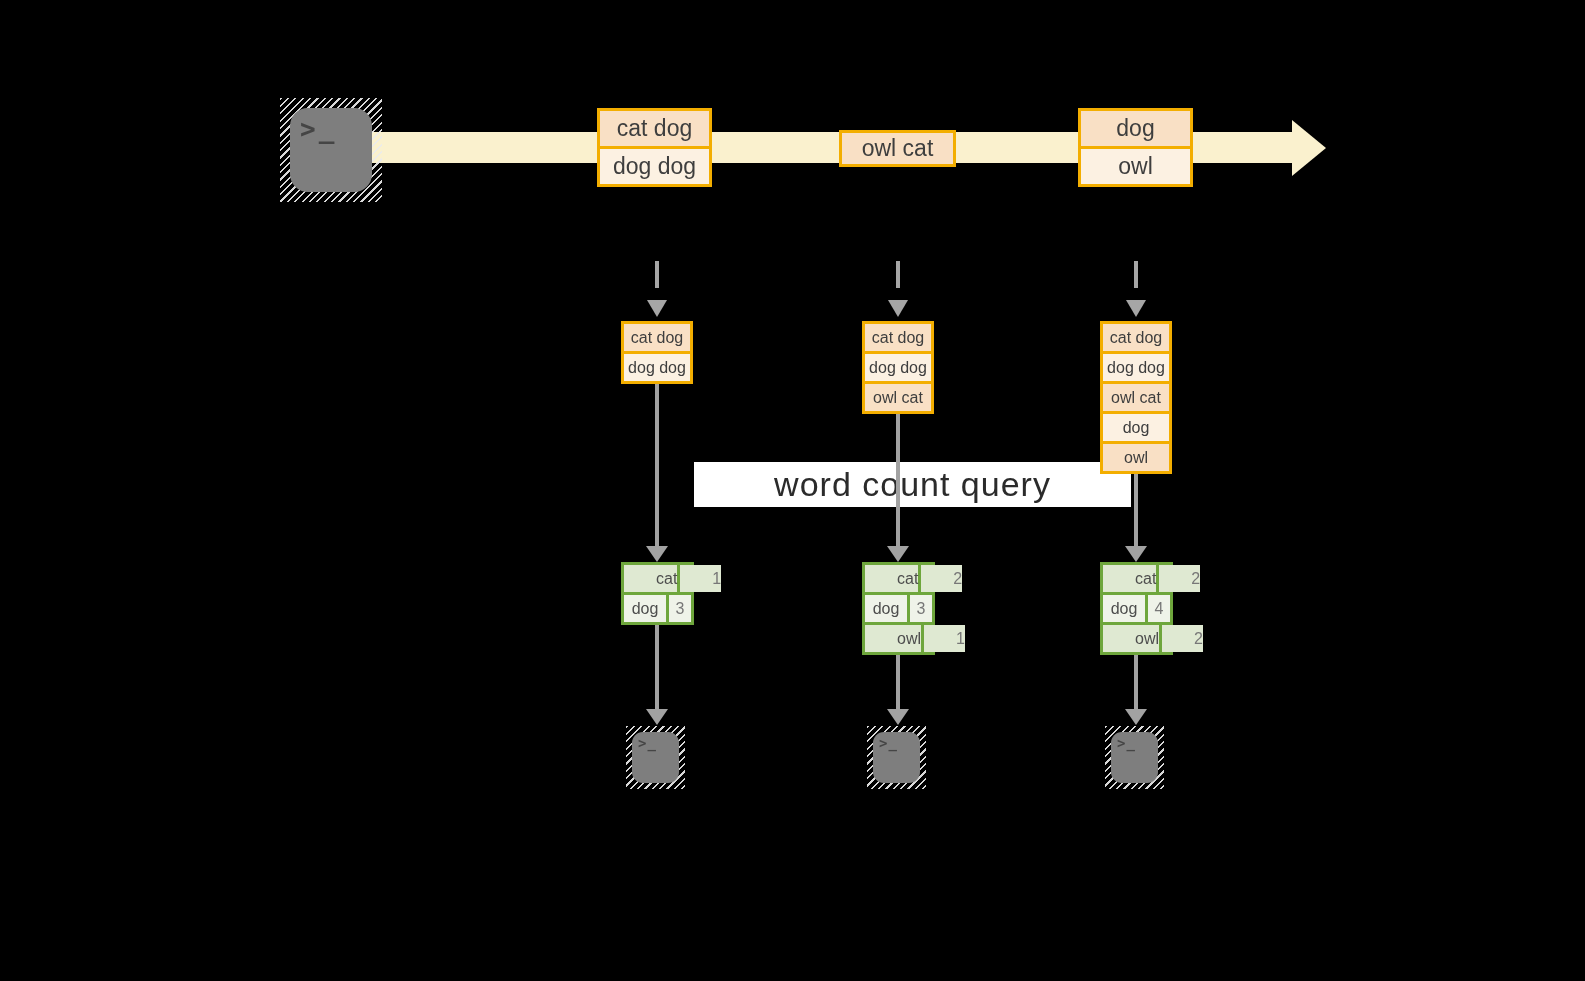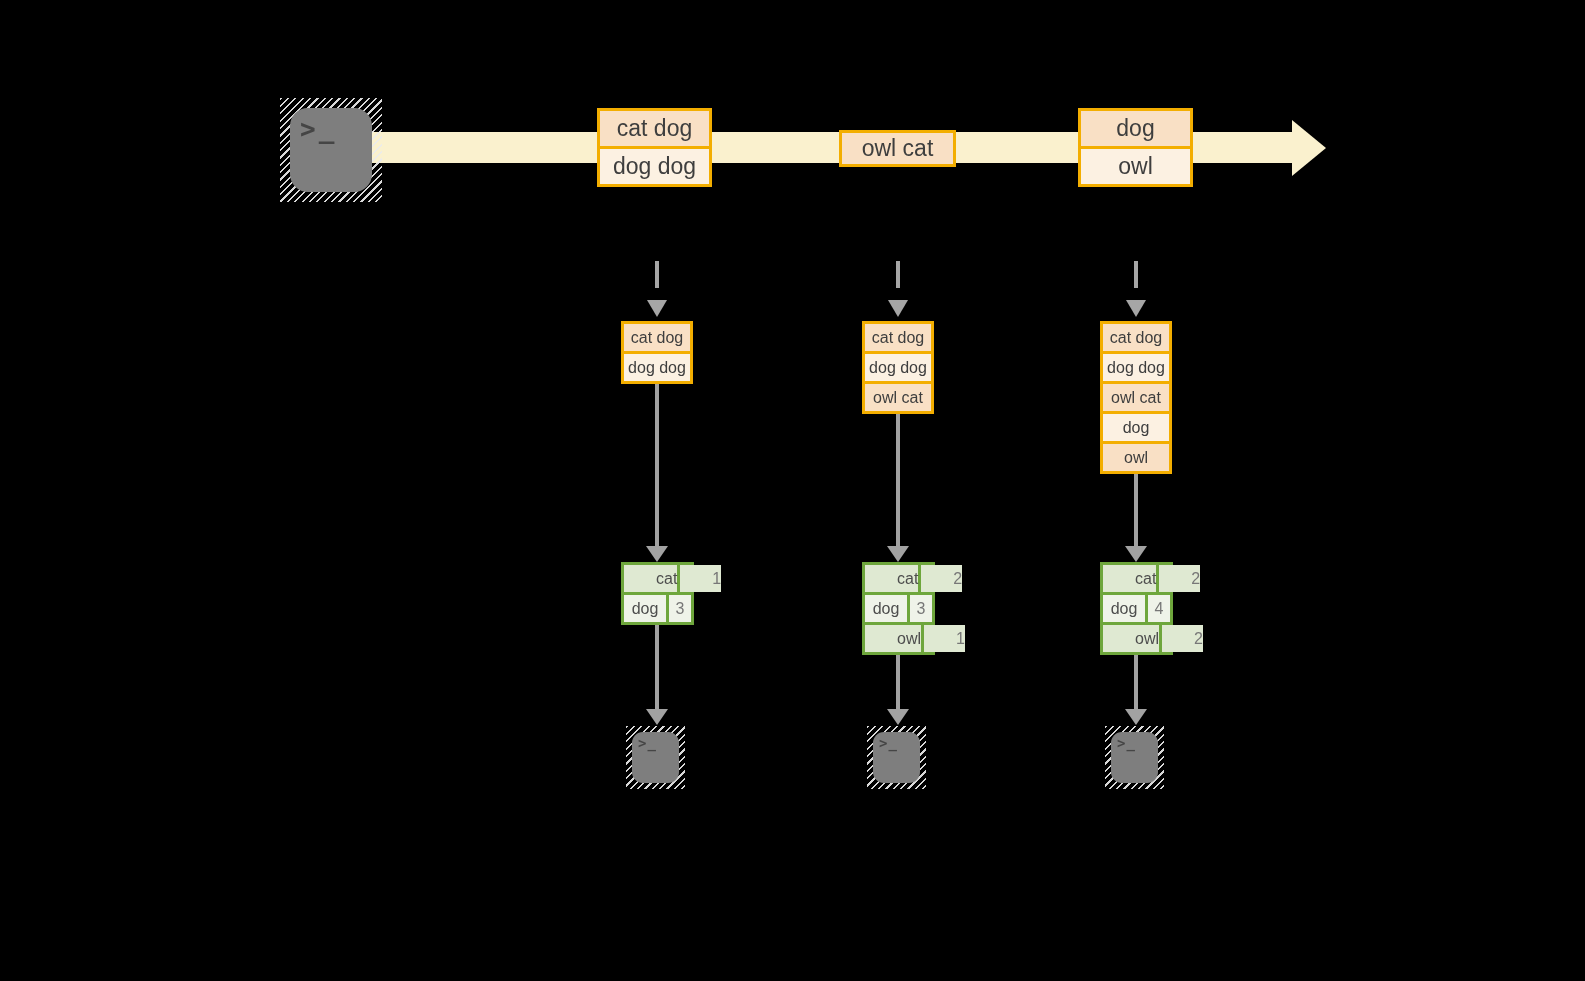--- a/index.html
+++ b/index.html
@@ -111,20 +111,23 @@
     <div class="scell fd">owl cat</div>
   </div>
   <div class="stack" style="left:1100px;top:321px;">
     <div class="scell fd">cat dog</div>
     <div class="scell fl">dog dog</div>
     <div class="scell fd">owl cat</div>
     <div class="scell fl">dog</div>
     <div class="scell fd">owl</div>
   </div>
 
+  <div class="qlabel">
+    <span>word count query</span>
+  </div>
 
   <div class="vline" style="left:655px;top:384px;height:162px;"></div>
   <div class="vhead" style="left:646px;top:546px;"></div>
   <div class="vline" style="left:896px;top:414px;height:132px;"></div>
   <div class="vhead" style="left:887px;top:546px;"></div>
   <div class="vline" style="left:1134px;top:474px;height:72px;"></div>
   <div class="vhead" style="left:1125px;top:546px;"></div>
 
   <div class="ctable" style="left:621px;top:562px;">
     <div class="crow">

